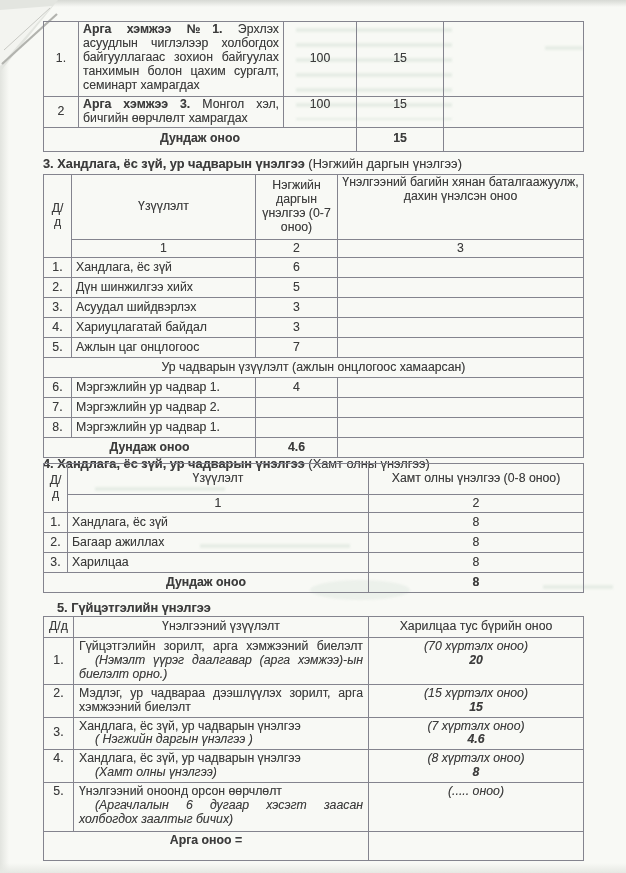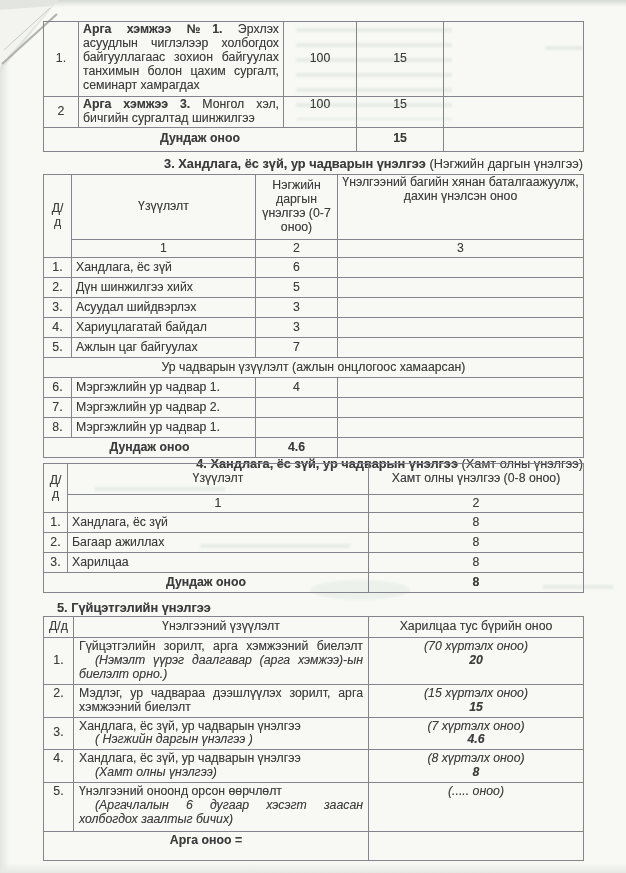--- a/index.html
+++ b/index.html
@@ -22,21 +22,21 @@
     left:43px; width:540px; font-size:12.3px; line-height:13.9px; }
   td { border:1px solid var(--border,#84848e); padding:1px 4px; vertical-align:middle;
     overflow:hidden; }
   .c { text-align:center; }
   .j { text-align:justify; text-align-last:left; }
   .b { font-weight:bold; }
   .i { font-style:italic;margin-left:16px; }
   .vt { vertical-align:top; }
   .lead { font-weight:bold; }
 
-  .heading { position:absolute; left:43px; width:540px; text-align:right;
+  .heading { position:absolute; left:43px; width:540px; text-align:left;
     font-size:12.8px; white-space:nowrap; }
   .heading .hb { font-weight:bold; }
   .heading-left { text-align:left; padding-left:14px; box-sizing:border-box; }
 
   .t-top { top:21px; }
   .t-top .r1 td { height:72px; }
   .t-top .r2 td { height:26px; }
   .t-top .rf td { height:21px; }
 
   .h3 { top:156px; }
@@ -97,21 +97,21 @@
   <tbody>
       <tr class="r1">
     <td class="c">1.</td>
     <td class="j vt"><span class="lead">Арга хэмжээ №1.</span><span> Эрхлэх асуудлын чиглэлээр холбогдох байгууллагаас зохион байгуулах танхимын болон цахим сургалт, семинарт хамрагдах</span></td>
     <td class="c">100</td>
     <td class="c">15</td>
     <td></td>
   </tr>
   <tr class="r2">
     <td class="c">2</td>
-    <td class="j vt"><span class="lead">Арга хэмжээ 3.</span><span> Монгол хэл, бичгийн сургалтад шинжилгээ</span></td>
+    <td class="j vt"><span class="lead">Арга хэмжээ 3.</span><span> Монгол хэл, бичгийн өөрчлөлт хамрагдах</span></td>
     <td class="c vt">100</td>
     <td class="c vt">15</td>
     <td></td>
   </tr>
   <tr class="rf">
     <td colspan="3" class="c b">Дундаж оноо</td>
     <td class="c b">15</td>
     <td></td>
   </tr>
 </tbody>
@@ -157,21 +157,21 @@
     <td></td>
   </tr>
   <tr class="dr">
     <td class="c">4.</td>
     <td>Хариуцлагатай байдал</td>
     <td class="c">3</td>
     <td></td>
   </tr>
   <tr class="dr">
     <td class="c">5.</td>
-    <td>Ажлын цаг байгуулах</td>
+    <td>Ажлын цаг онцлогоос</td>
     <td class="c">7</td>
     <td></td>
   </tr>
   <tr class="dr">
     <td colspan="4" class="c">Ур чадварын үзүүлэлт (ажлын онцлогоос хамаарсан)</td>
   </tr>
   <tr class="dr">
     <td class="c">6.</td>
     <td>Мэргэжлийн ур чадвар 1.</td>
     <td class="c">4</td>

